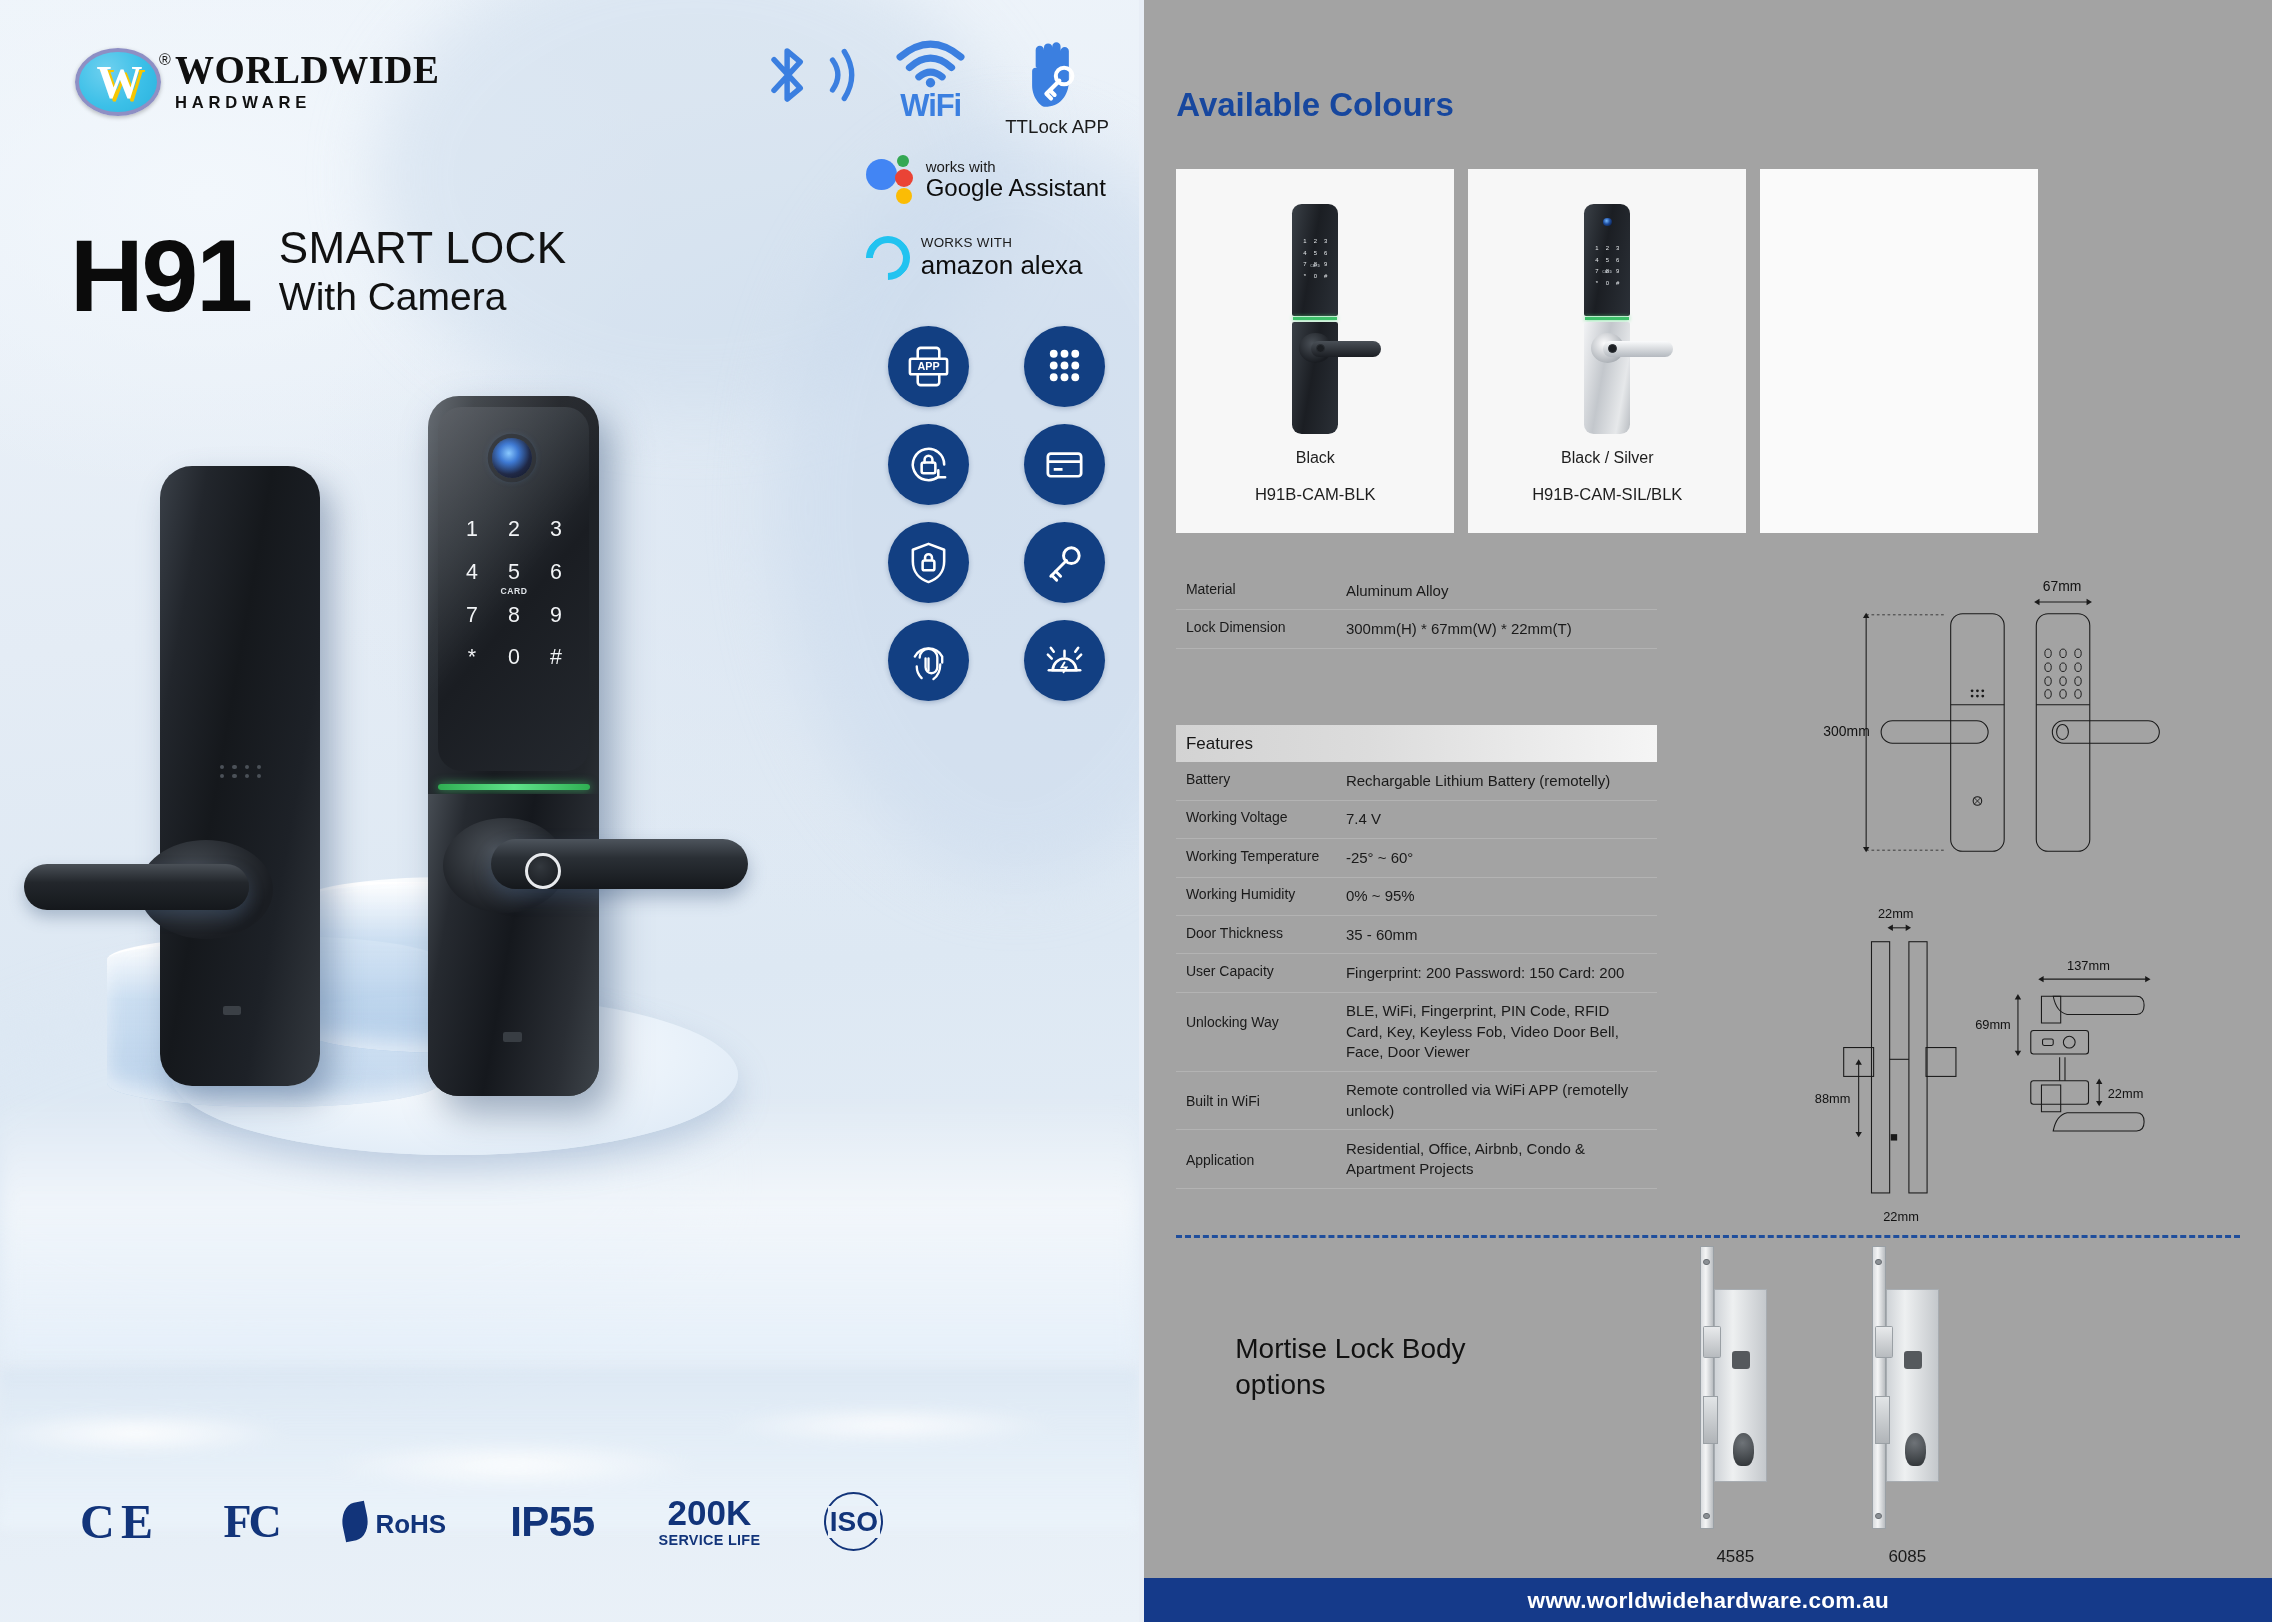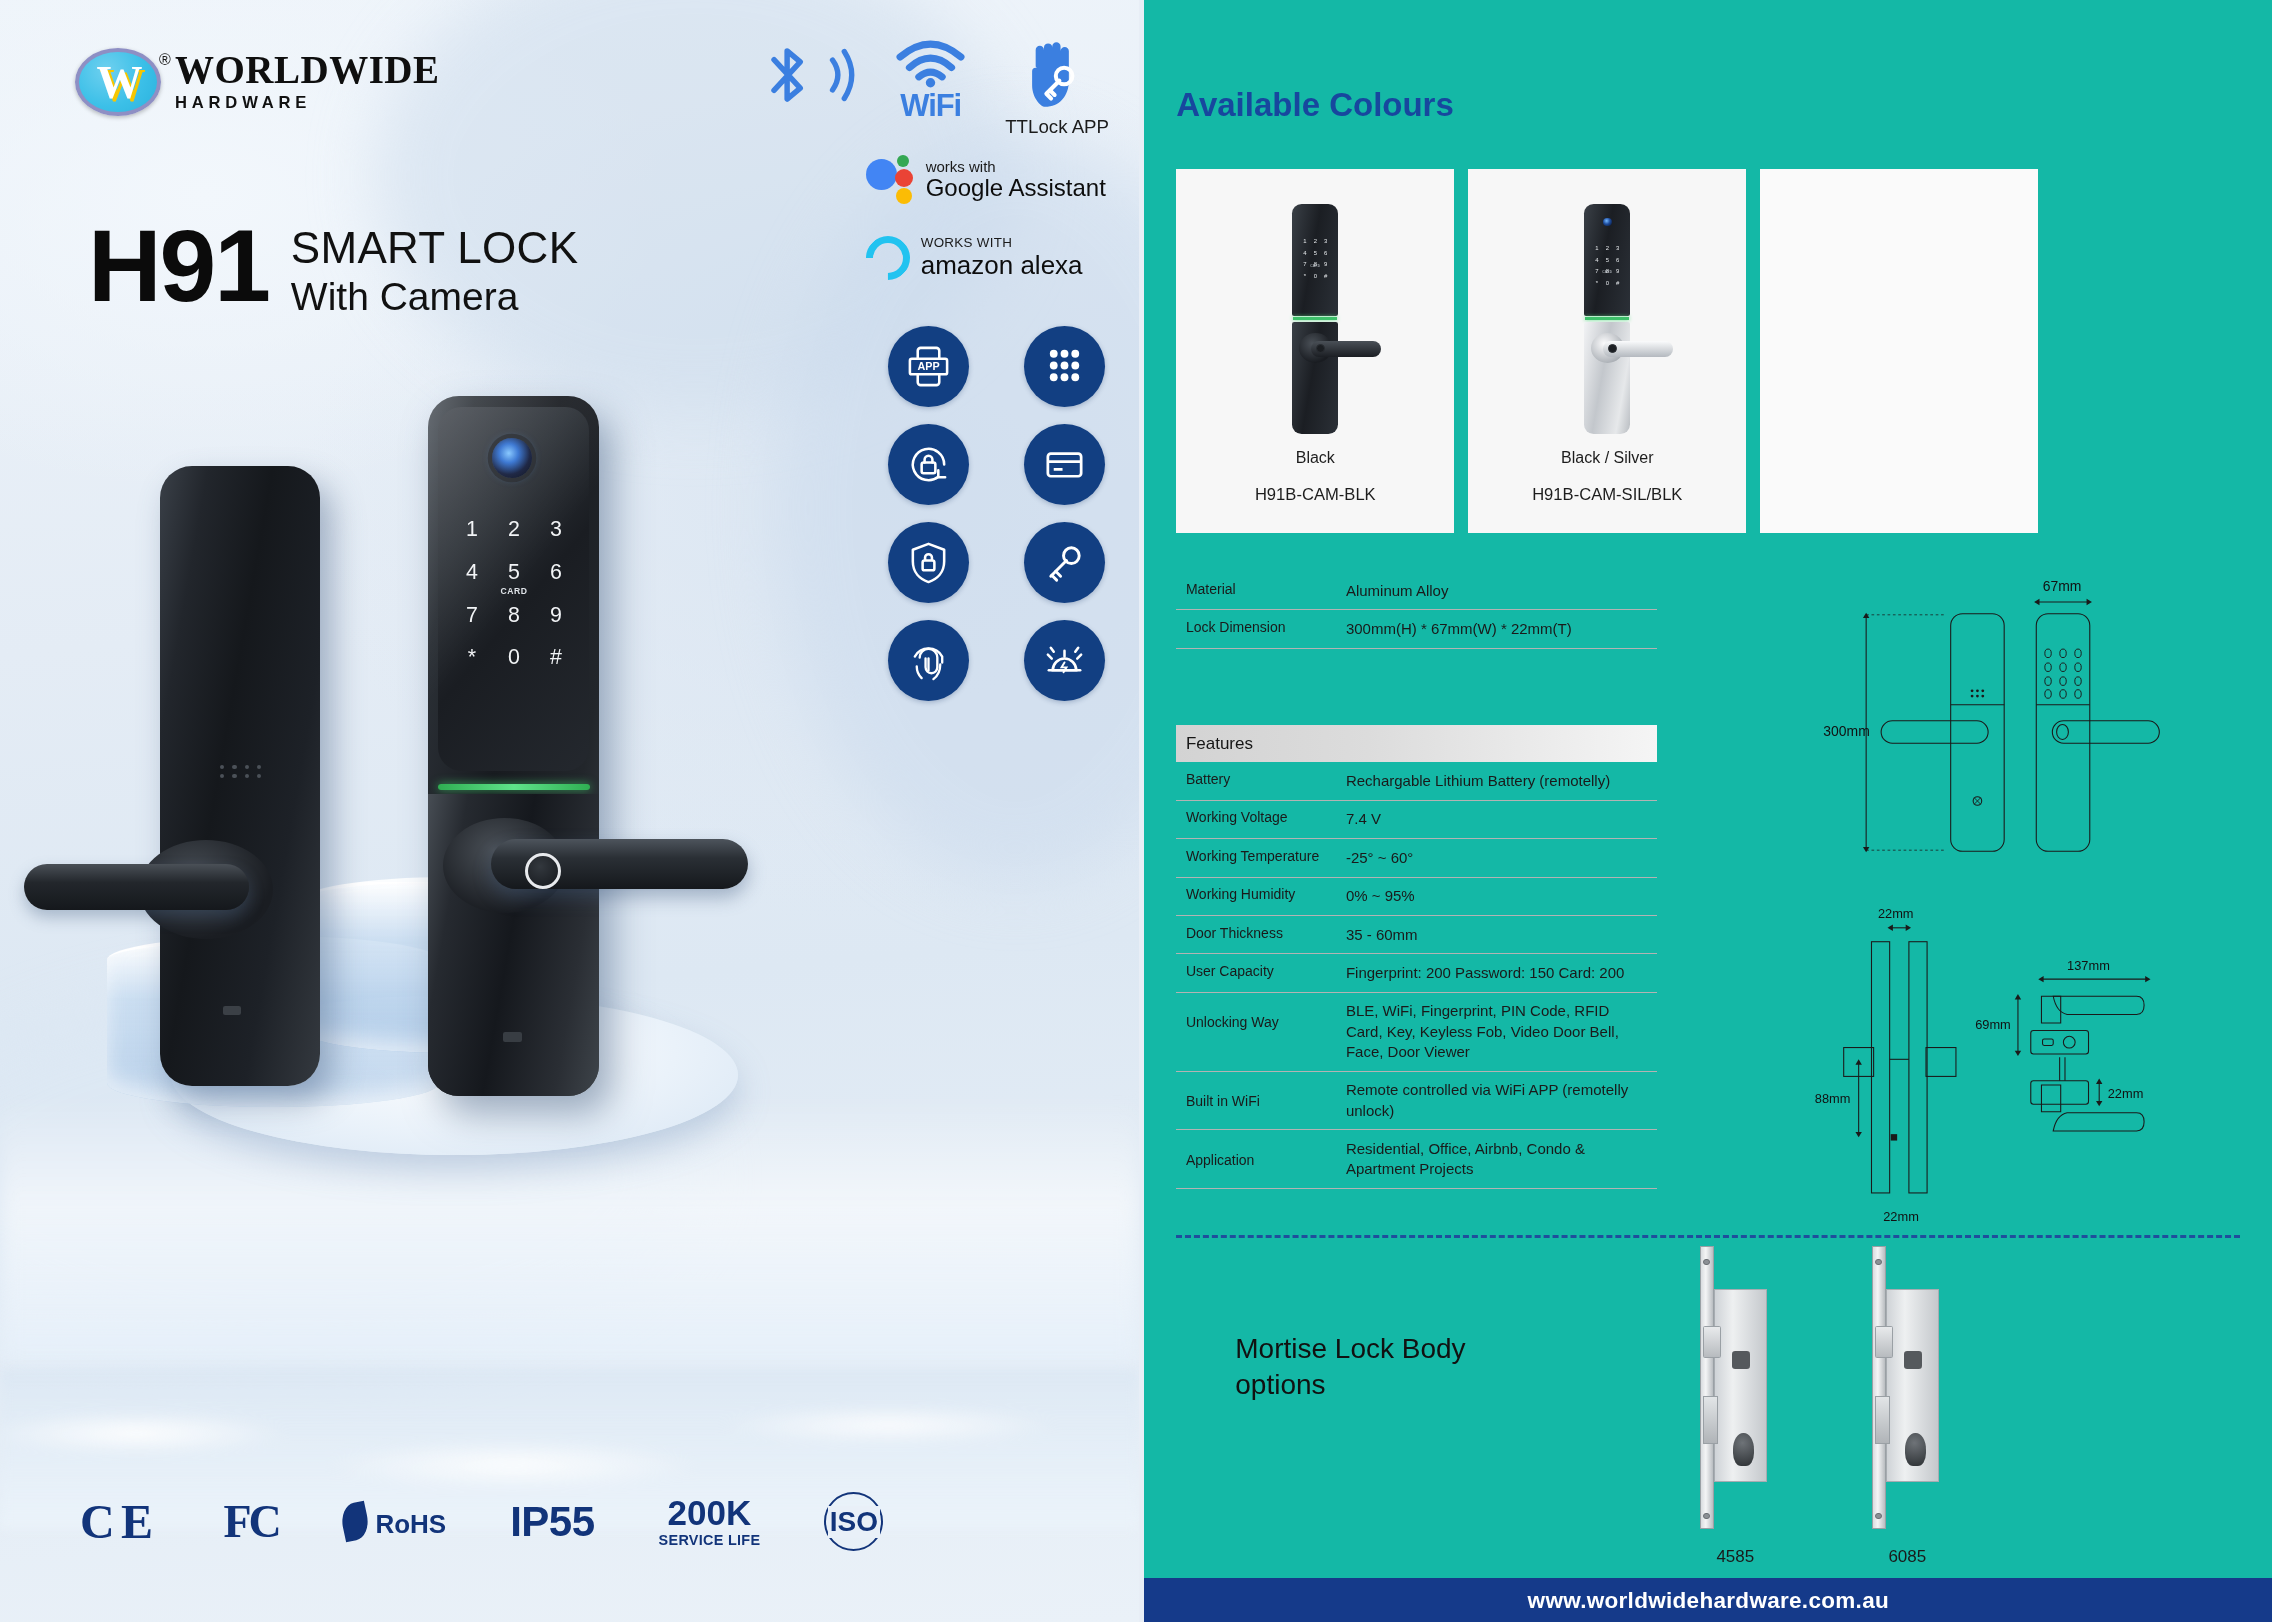--- a/index.html
+++ b/index.html
@@ -55,21 +55,21 @@
   }
   .logo-w { position:absolute; inset:0; display:flex; align-items:center; justify-content:center;
             font-family:"Liberation Serif", serif; font-weight:700; font-size:46px; color:#fff;
             text-shadow: 3.2px 2.7px 0 #f7c600; letter-spacing:-3.2px; }
   .logo-reg { position:absolute; left:84px; top:3.2px; font-size:16px; color:#1a1a1a; }
   .logo-text { display:flex; flex-direction:column; }
   .logo-main { font-family:"Liberation Serif", serif; font-weight:700; font-size:39px; letter-spacing:0.5px; color:#0f0f0f; line-height:.98; }
   .logo-sub  { font-family:"Liberation Sans", sans-serif; font-weight:700; font-size:16.6px; letter-spacing:4.8px; color:#111; margin-top:3.2px; }
 
   
-  .hero { position:absolute; left:88px; top:214px; display:flex; align-items:center; gap:22px; }
+  .hero { position:absolute; left:70px; top:214px; display:flex; align-items:flex-end; gap:28px; }
   .hero-model { font-size:102px; font-weight:700; line-height:.82; color:#0b0b0b; letter-spacing:-2.1px; }
   .hero-titles { padding-top:11.8px; }
   .hero-t1 { font-size:44px; font-weight:400; color:#111; line-height:1.02; letter-spacing:0.3px;}
   .hero-t2 { font-size:39px; font-weight:400; color:#111; line-height:1.1; margin-top:5.3px;}
 
   
   .conn-row { position:absolute; left:762px; top:40px; display:flex; align-items:flex-start; gap:37px;text-align:right; }
   .conn-item { display:flex; flex-direction:column; align-items:center; }
   .bt-wrap { display:flex; align-items:center; gap:3.2px; }
   .wifi-label { font-size:31px; font-weight:700; color:#3b7fe0; letter-spacing:-1.1px; line-height:1; margin-top:2.1px;}
@@ -187,21 +187,21 @@
   .k200 { font-size:35px; font-weight:700; }
   .svc { font-size:14.4px; font-weight:700; letter-spacing:0.3px; margin-top:3.2px; }
   .cert-iso { position:relative; width:59px; height:59px; display:flex; align-items:center; justify-content:center; }
   .iso-globe { position:absolute; inset:0; border-radius:50%; border:2.7px solid #12347a; }
   .iso-txt { font-size:28px; font-weight:700; z-index:2; background:#e9f0f8; padding:0 2.1px;}
 
   
   .v-divider { width: 5.3px; height: 1623px; background:#e8eef6; }
 
   
-  .right-panel { position:relative; width:1128px; height:1623px; background:#14b8a6; }
+  .right-panel { position:relative; width:1128px; height:1623px; background:#a3a3a3; }
 
   .sec-title { position:absolute; font-size:33px; font-weight:700; color:#17479e; }
 
   .colour-cards { position:absolute; left:32px; top:169px; display:flex; gap:14px; }
   .colour-card { width:278px; height:364px; background:#f7f7f7; display:flex; flex-direction:column; align-items:center; padding-top:21.4px; }
   .colour-card.blank { background:#fafafa; }
   .cc-art { height:257px; display:flex; align-items:center; justify-content:center; }
   .cc-name { font-size:16px; color:#1d1d1d; margin-top:2.1px; }
   .cc-sku  { font-size:16.6px; color:#1d1d1d; margin-top:18px; }
 

